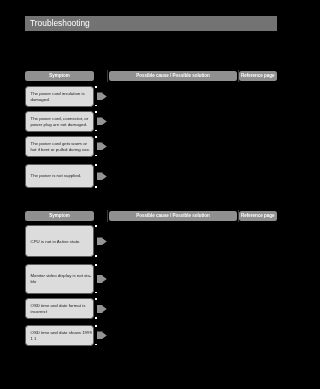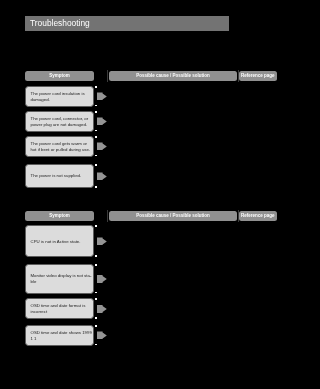--- a/index.html
+++ b/index.html
@@ -1,21 +1,21 @@
 <!DOCTYPE html>
 <html><head>
 <meta charset="utf-8">
 <style>
 html,body{margin:0;padding:0;background:#000;}
 body{width:300px;height:389px;font-family:"Liberation Sans",sans-serif;overflow:hidden;
   -webkit-font-smoothing:antialiased;}
 .page{position:relative;width:300px;height:389px;background:#000;}
 .hdr,.box,.title-text{will-change:transform;}
 
-.title-bar{position:absolute;left:25px;top:16px;width:204px;height:15px;background:#737373;}
+.title-bar{position:absolute;left:25px;top:16px;width:252px;height:15px;background:#737373;}
 .title-text{position:absolute;left:4.5px;top:2.2px;font-size:8.4px;color:#fff;}
 
 .tbl{position:absolute;left:0;top:0;width:300px;}
 .hdr{position:absolute;height:10px;background:#909090;border-radius:2.5px;color:#ffffff;
      font-size:4.5px;text-align:center;font-weight:bold;line-height:10.4px;white-space:nowrap;overflow:hidden;}
 .hdr-sym{left:25px;width:69px;}
 .hdr-cause{left:109px;width:128px;}
 .hdr-ref{left:238.5px;width:37.5px;}
 
 .sepline{position:absolute;width:1px;background:#3a3a3a;}

